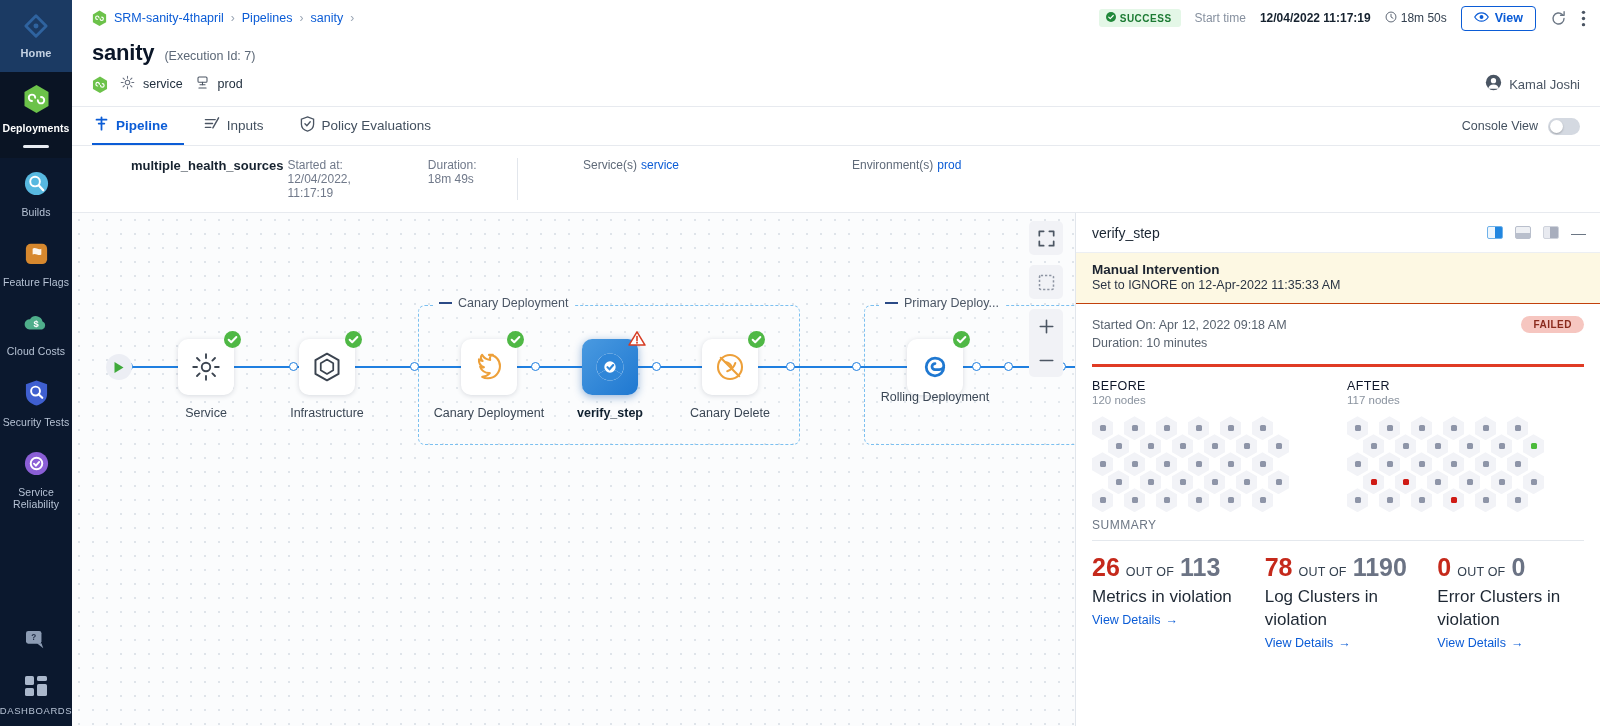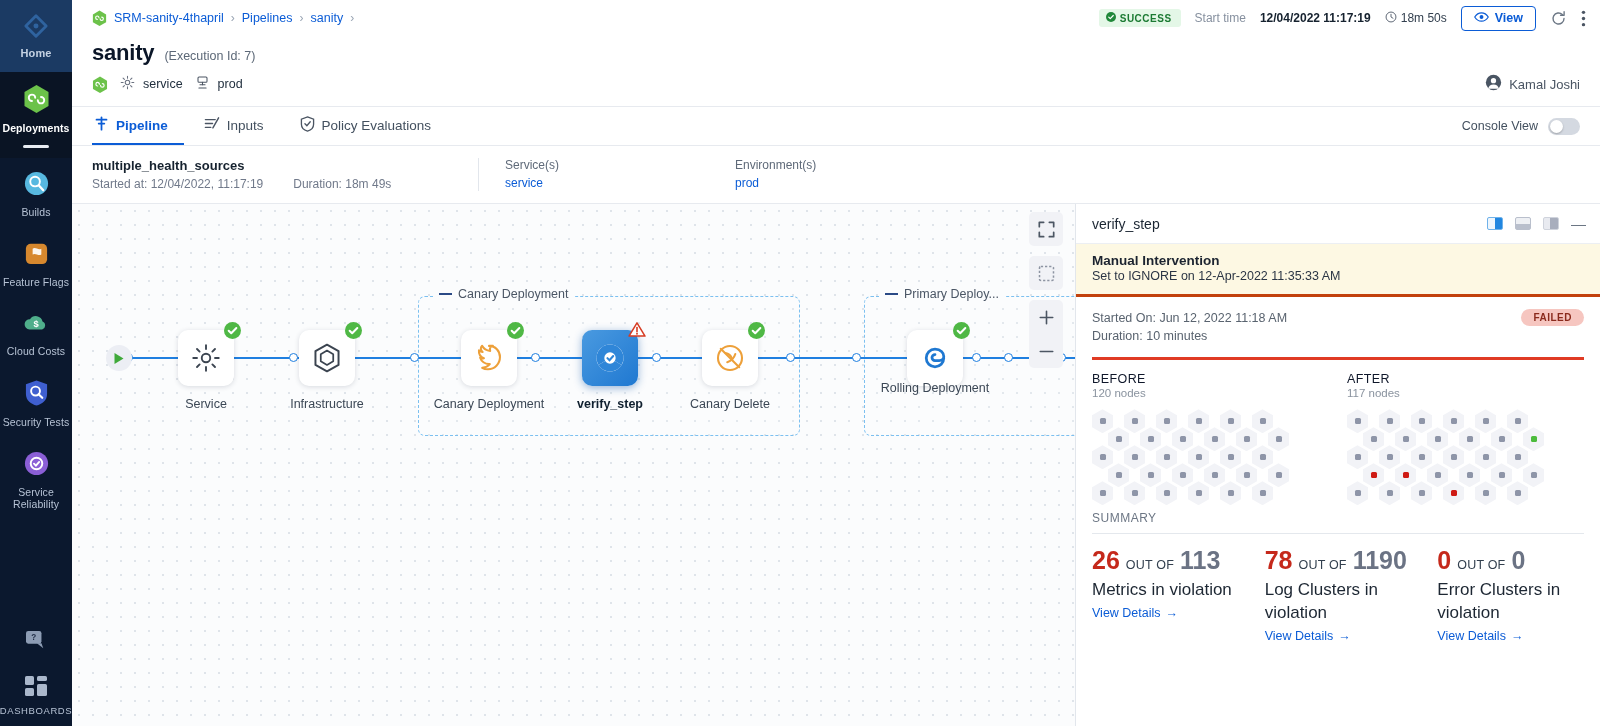--- a/index.html
+++ b/index.html
@@ -98,21 +98,21 @@
   }
   .switch .knob {
     position: absolute; top: 2px; left: 2px; width: 13px; height: 13px;
     border-radius: 50%; background: #fff; box-shadow: 0 1px 2px rgba(0,0,0,.25);
   }
 
   .stagebar {
     padding: 12px 20px 12px; background: #fff; display: flex; align-items: flex-start;
     border-bottom: 1px solid #e7eaef;
   }
-  .sb-col { display: flex; flex-direction: column; gap: 4px; }
+  .sb-col { display: flex; flex-direction: row; gap: 4px; margin-left: 39px; }
   .sb-name { font-size: 13px; font-weight: 700; color: #16222f; }
   .sb-sub { font-size: 12px; color: #6a7embed; }
   .sb-sub { color: #70798a; }
   .sb-inline { display: flex; gap: 30px; align-items: baseline; }
   .sb-div { width: 1px; background: #e2e6ec; align-self: stretch; margin: 0 26px; }
   .sb-head { font-size: 12px; color: #5f6a79; }
   .sb-link { font-size: 12px; color: #0b5cd6; cursor: pointer; }
 
   
   .split { flex: 1 1 auto; display: flex; min-height: 0; }
@@ -182,21 +182,21 @@
   }
   .panel-title { font-size: 14px; color: #1a2532; }
   .panel-icons { margin-left: auto; display: flex; align-items: center; gap: 12px; }
   .layout-ic { width: 16px; height: 13px; border-radius: 2px; cursor: pointer; }
   .li-right { border: 1.5px solid #6fb2ea; background: linear-gradient(to right,#eef6fd 50%, #2186e0 50%); }
   .li-bottom { border: 1.5px solid #b9bfcc; background: linear-gradient(to bottom,#eef0f4 55%, #b9bfcc 55%); }
   .li-left { border: 1.5px solid #cfd3dc; background: linear-gradient(to right,#e8eaf0 45%, #a8aebd 45%); }
   .minus-ic { color: #6b7684; font-size: 15px; cursor: pointer; line-height: 1; }
 
   .banner {
-    background: #fdf8e3; padding: 9px 16px 11px; border-bottom: 3px solid #c2410c;
+    background: #fdf8e3; padding: 9px 16px 11px; border-bottom: 1px solid #c2410c;
   }
   .banner-t { font-size: 13.5px; font-weight: 700; color: #1c2430; }
   .banner-s { font-size: 12.5px; color: #2b3544; margin-top: 1px; }
 
   .run-meta { padding: 12px 16px 6px; display: flex; align-items: flex-start; }
   .rm-line { font-size: 12.5px; color: #59636f; line-height: 1.45; }
   .pill-failed {
     margin-left: auto; background: #f6c6c0; color: #8a2a1c; font-size: 10px;
     font-weight: 700; letter-spacing: .5px; padding: 3px 12px; border-radius: 9px;
   }
@@ -677,21 +677,21 @@
         </span>
       </div>
 
       <div class="banner">
         <div class="banner-t">Manual Intervention</div>
         <div class="banner-s">Set to IGNORE on 12-Apr-2022 11:35:33 AM</div>
       </div>
 
       <div class="run-meta">
         <div>
-          <div class="rm-line">Started On: Jun 12, 2022 11:18 AM</div>
+          <div class="rm-line">Started On: Apr 12, 2022 09:18 AM</div>
           <div class="rm-line">Duration: 10 minutes</div>
         </div>
         <span class="pill-failed">FAILED</span>
       </div>
       <div class="fail-bar"></div>
 
       <div class="ba-wrap">
         <div class="ba-col">
           <div class="ba-t">BEFORE</div>
           <div class="ba-s">120 nodes</div>

